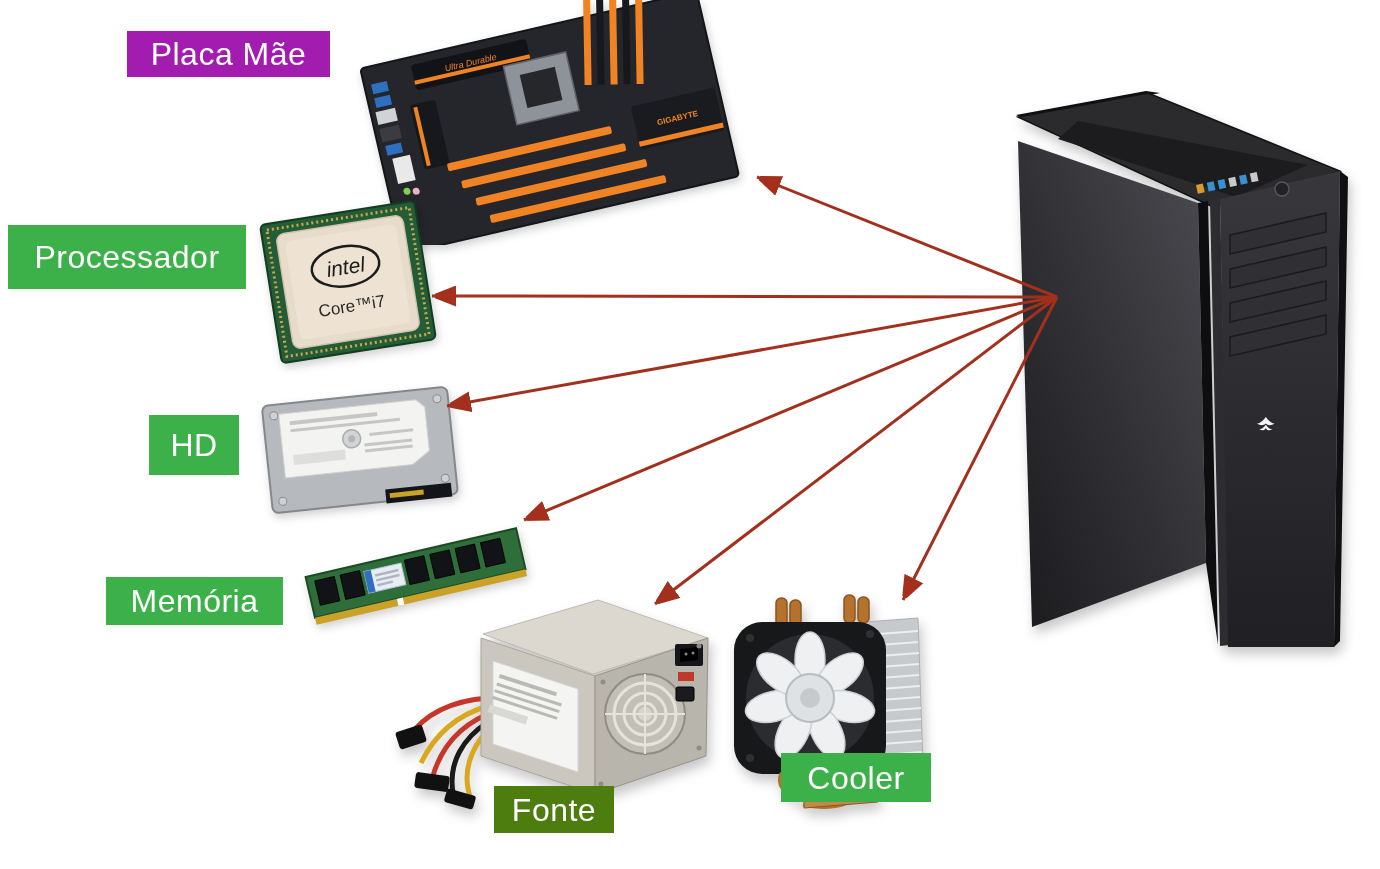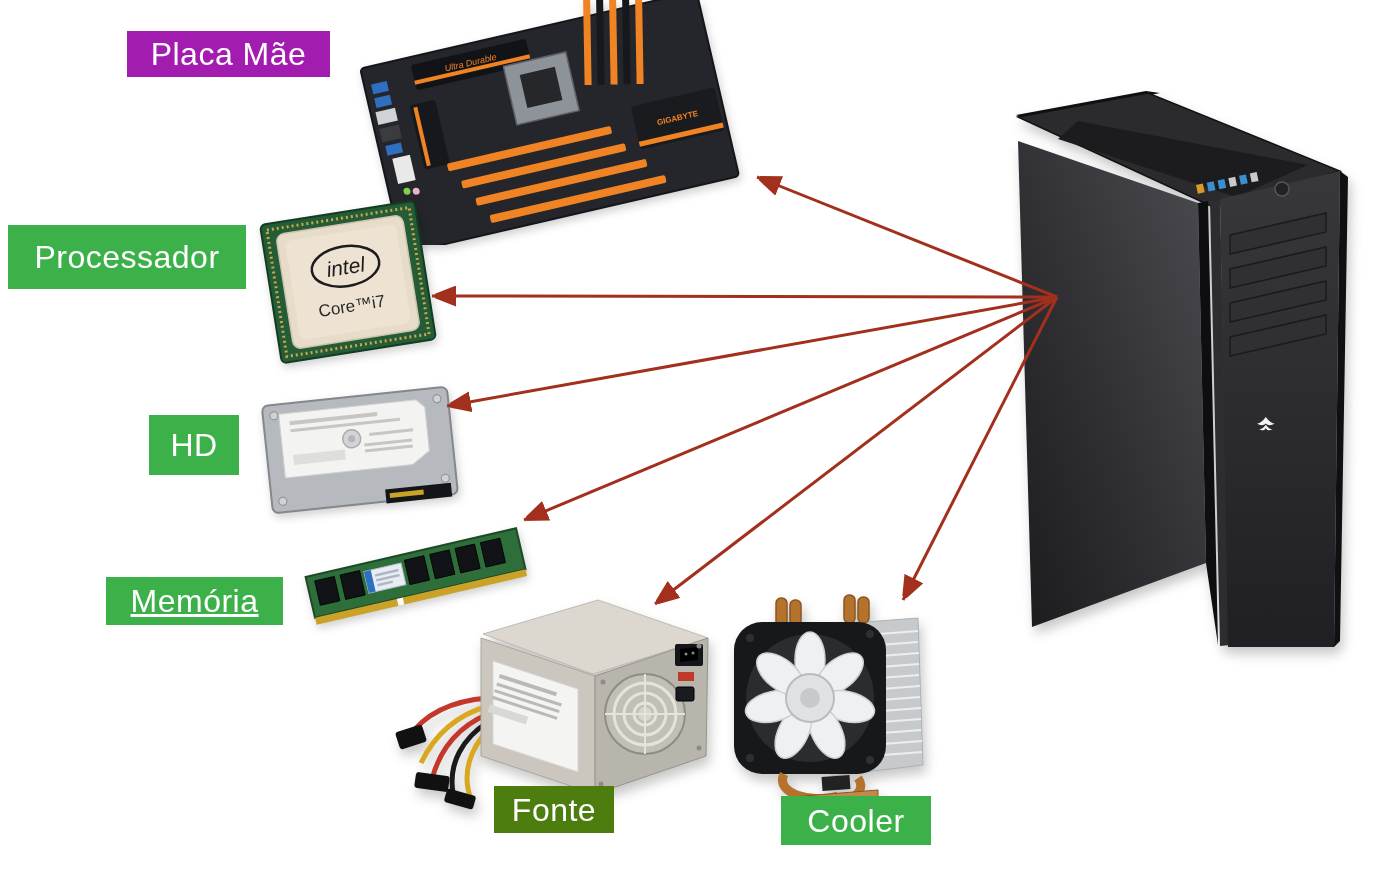--- a/index.html
+++ b/index.html
@@ -3,23 +3,23 @@
 <meta charset="utf-8">
 <style>
   html,body{margin:0;padding:0;background:#fff;}
   #canvas{position:relative;width:1380px;height:869px;background:#fff;overflow:hidden;
           font-family:"Liberation Sans", sans-serif;}
   .lbl{position:absolute;display:flex;align-items:center;justify-content:center;
        font-size:32px;line-height:1;color:#fff;z-index:60;letter-spacing:0.5px;}
   #lbl-placa-mae{left:127px;top:31px;width:203px;height:46px;}
   #lbl-processador{left:8px;top:225px;width:238px;height:64px;}
   #lbl-hd{left:149px;top:415px;width:90px;height:60px;}
-  #lbl-memoria{left:106px;top:577px;width:177px;height:48px;text-decoration:underline;}
+  #lbl-memoria{left:106px;top:577px;width:177px;height:48px;}
   #lbl-fonte{left:494px;top:786px;width:120px;height:47px;}
-  #lbl-cooler{left:781px;top:796px;width:150px;height:49px;}
+  #lbl-cooler{left:781px;top:753px;width:150px;height:49px;}
   .comp{position:absolute;z-index:10;}
   #arrows{position:absolute;left:0;top:0;z-index:40;pointer-events:none;}
   #case-svg{position:absolute;left:1008px;top:85px;z-index:5;}
   .soft-shadow{filter:drop-shadow(3px 7px 6px rgba(0,0,0,0.22));}
   .lite-shadow{filter:drop-shadow(2px 4px 4px rgba(0,0,0,0.18));}
 </style>
 </head>
 <body>
 
 <div id="canvas">

